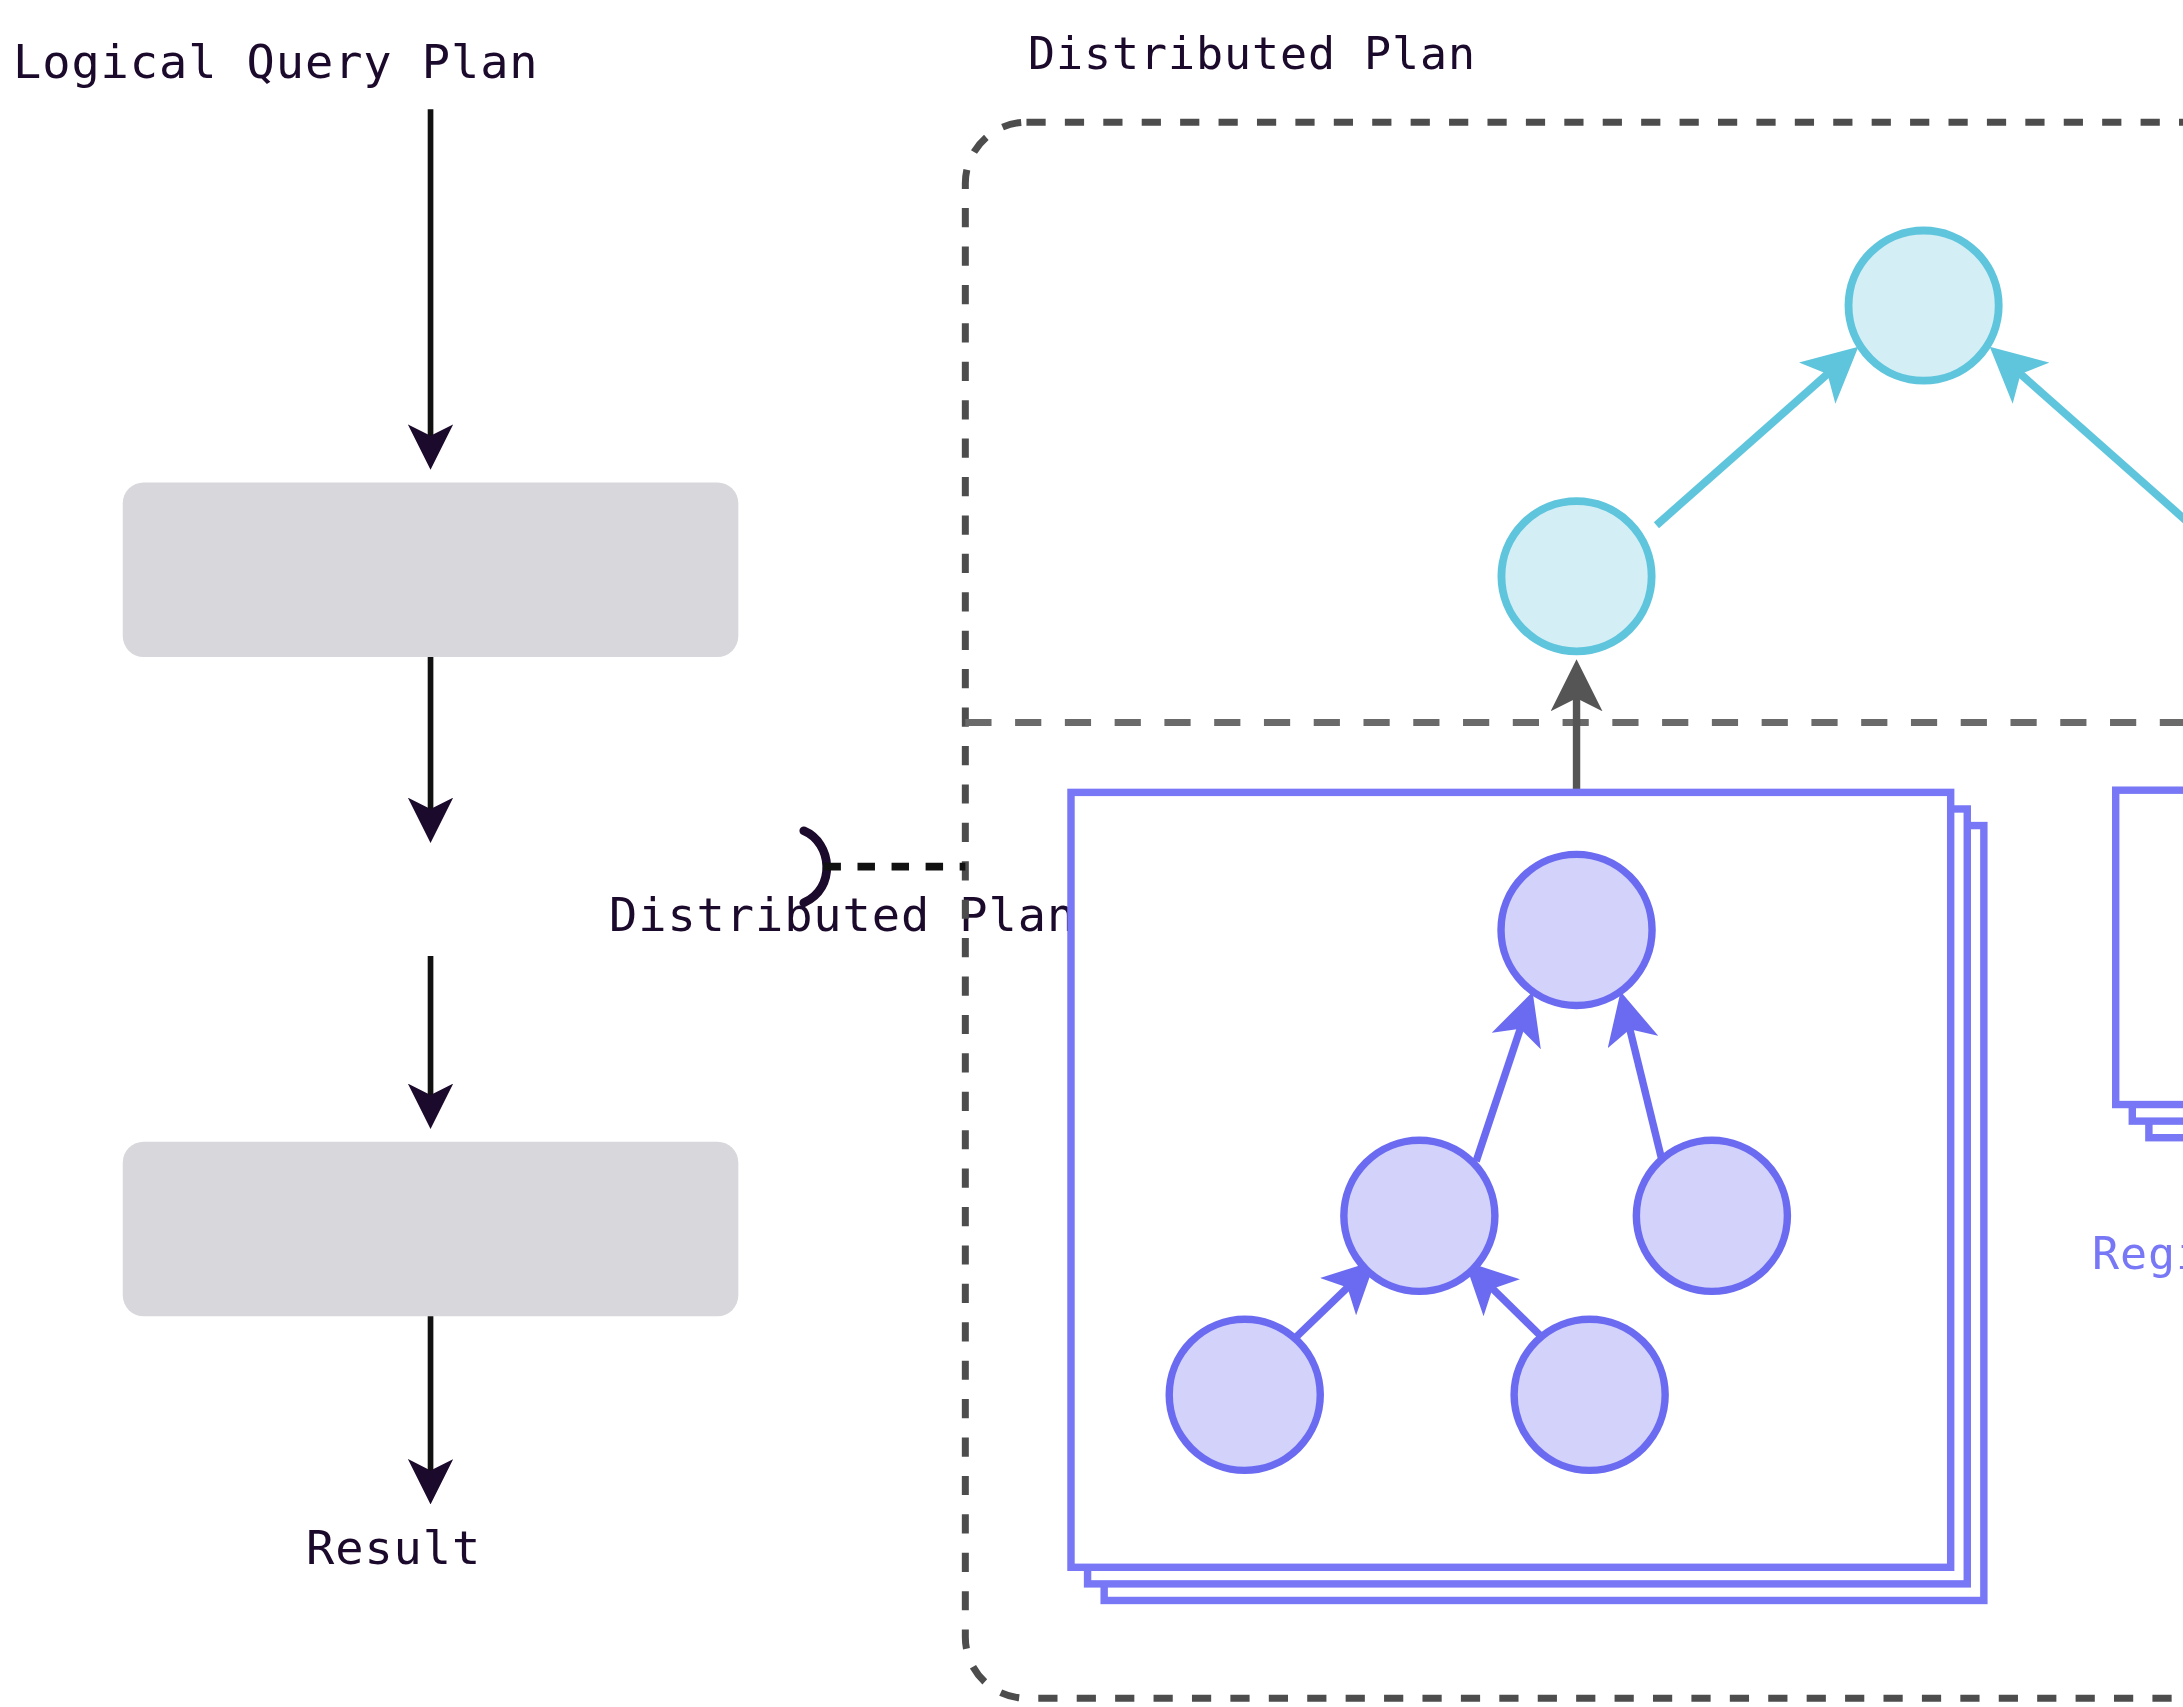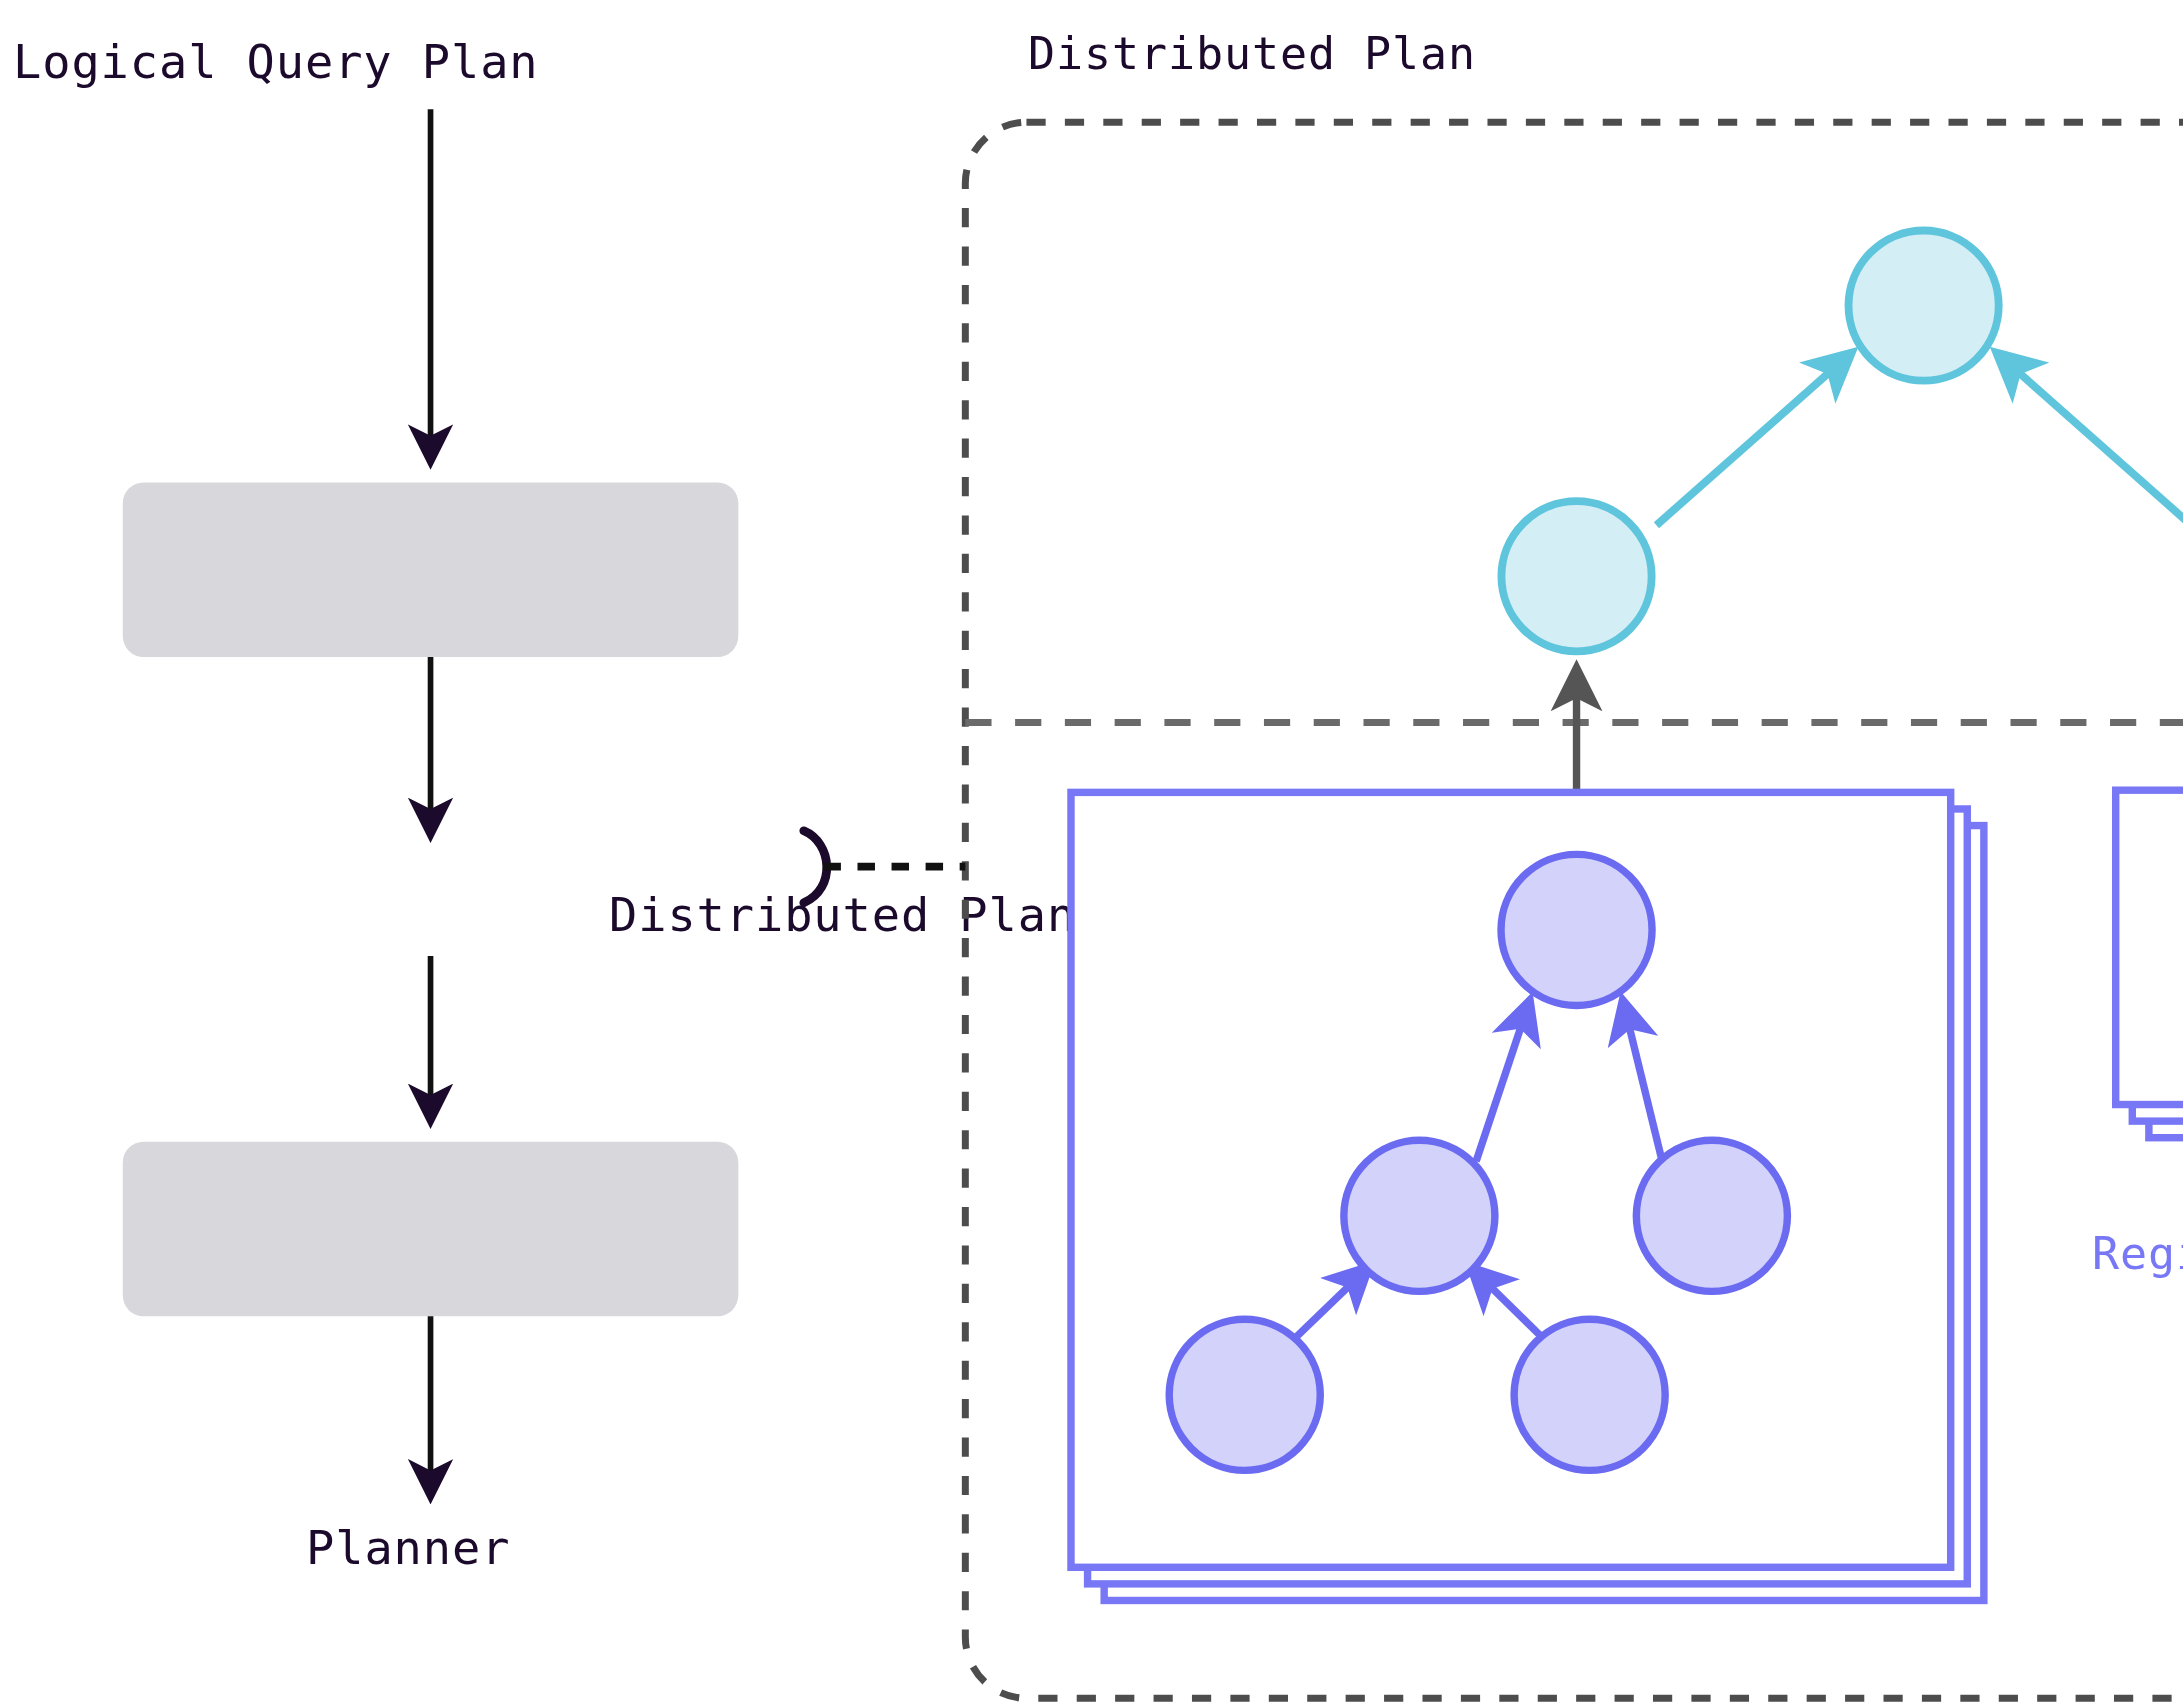--- a/index.html
+++ b/index.html
@@ -61,21 +61,21 @@
 <div id="stage">
 
   <div class="txt txt-dark label-logical">Logical Query Plan</div>
 
   <div class="boxlabel gbox-label-1">Dist Planner</div>
 
   <div class="txt txt-dark label-distplan-title">Distributed Plan</div>
 
   <div class="boxlabel gbox-label-2">Executor</div>
 
-  <div class="txt txt-dark label-result">Planner</div>
+  <div class="txt txt-dark label-result">Result</div>
 
   <div class="txt txt-dark label-diagram-title">Distributed Plan</div>
 
   <div class="txt txt-purple label-regions">Regions</div>
 
   <svg class="layer" viewBox="0 0 7300 3910" xmlns="http://www.w3.org/2000/svg">
     <defs>
       <marker id="arrow-dark" viewBox="0 0 12 12" refX="9" refY="6" markerWidth="8" markerHeight="8" orient="auto-start-reverse">
         <path d="M0,0 L12,6 L0,12 L3,6 Z" fill="#1b0a2b"></path>
       </marker>

